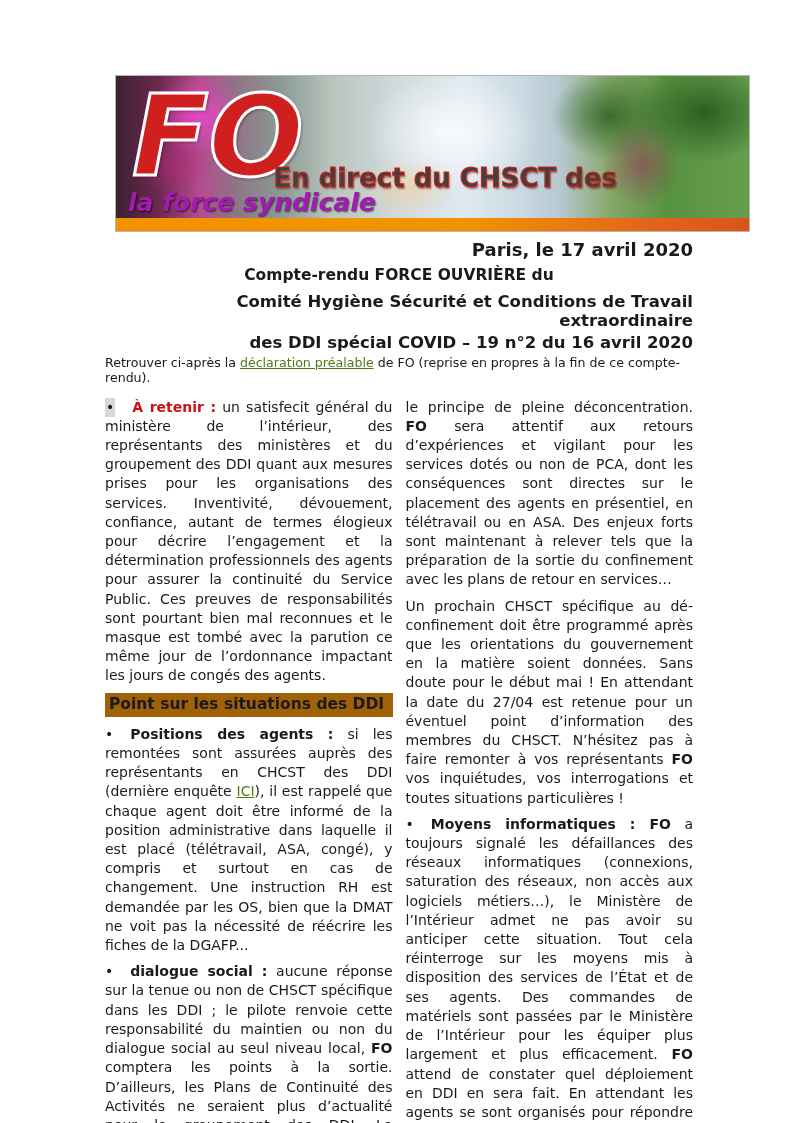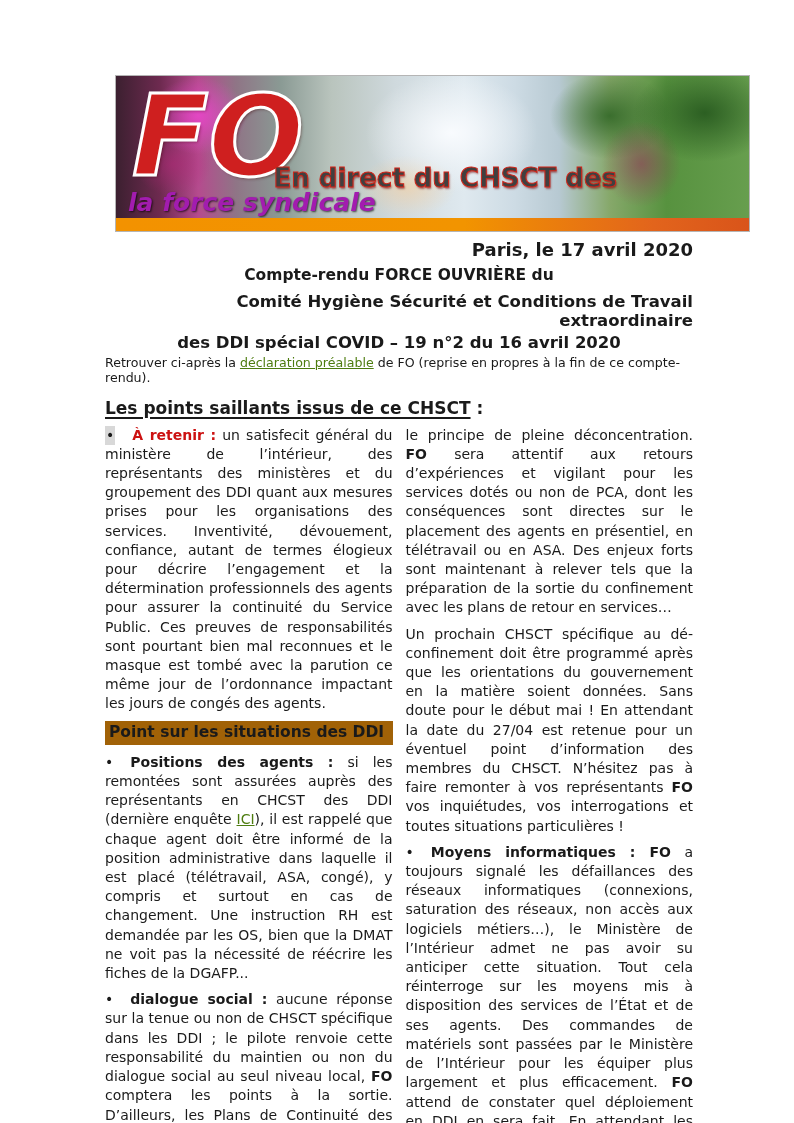--- a/index.html
+++ b/index.html
@@ -70,21 +70,21 @@
   }
   .orange-bar {
     position:absolute; left:0; right:0; bottom:0; height:13px;
     background:linear-gradient(90deg,#f39200 0%, #f29400 55%, #e2641c 85%, #d9541a 100%);
   }
 
   
   .dateline  { margin-top:7px; text-align:right; font-weight:bold; font-size:18px; }
   .title-1   { margin-top:6px; text-align:center; font-weight:bold; font-size:15.5px; }
   .title-2   { margin-top:8px; text-align:right; font-weight:bold; font-size:16.5px; }
-  .title-3   { margin-top:3px; text-align:center; font-weight:bold; font-size:16.5px; }
+  .title-3   { margin-top:3px; text-align:right; font-weight:bold; font-size:16.5px; }
   .intro-line{ margin-top:3px; font-size:12.6px; }
 
   .section-heading {
     margin:12px 0 8px 0;
     font-size:17px; font-weight:bold;
   }
   .section-heading .u { text-decoration:underline; text-decoration-thickness:2px; text-underline-offset:3px; }
 
   
   .columns { display:flex; gap:13px; margin-top:4px; }
@@ -117,21 +117,20 @@
     <div class="banner-caption">En direct du CHSCT des</div>
     <div class="orange-bar"></div>
   </div>
 
   <div class="dateline">Paris, le 17 avril 2020</div>
   <div class="title-1">Compte-rendu FORCE OUVRIÈRE du</div>
   <div class="title-2">Comité Hygiène Sécurité et Conditions de Travail extraordinaire</div>
   <div class="title-3">des DDI spécial COVID – 19 n°2 du 16 avril 2020</div>
   <p class="intro-line"><span>Retrouver ci-après la </span><span class="link">déclaration préalable</span><span> de FO (reprise en propres à la fin de ce compte-rendu).</span></p>
 
-  <h2 class="section-heading"><span class="u">Les points saillants issus de ce CHSCT</span><span> :</span></h2>
 
   <div class="columns">
     <div class="col" id="col-left">
         <p class="body-para"><span class="bullet hl">•</span><span class="red">À retenir :</span><span> un satisfecit général du ministère de l’intérieur, des représentants des ministères et du groupement des DDI quant aux mesures prises pour les organisations des services. Inventivité, dévouement, confiance, autant de termes élogieux pour décrire l’engagement et la détermination professionnels des agents pour assurer la continuité du Service Public. Ces preuves de responsabilités sont pourtant bien mal reconnues et le masque est tombé avec la parution ce même jour de l’ordonnance impactant les jours de congés des agents.</span></p>
         <div class="col-subheading">Point sur les situations des DDI</div>
         <p class="body-para"><span class="bullet">•</span><span class="b">Positions des agents :</span><span> si les remontées sont assurées auprès des représentants en CHCST des DDI (dernière enquête </span><span class="link">ICI</span><span>), il est rappelé que chaque agent doit être informé de la position administrative dans laquelle il est placé (télétravail, ASA, congé), y compris et surtout en cas de changement. Une instruction RH est demandée par les OS, bien que la DMAT ne voit pas la nécessité de réécrire les fiches de la DGAFP...</span></p>
         <p class="body-para"><span class="bullet">•</span><span class="b">dialogue social :</span><span> aucune réponse sur la tenue ou non de CHSCT spécifique dans les DDI ; le pilote renvoie cette responsabilité du maintien ou non du dialogue social au seul niveau local, </span><span class="b">FO</span><span> comptera les points à la sortie. D’ailleurs, les Plans de Continuité des Activités ne seraient plus d’actualité pour le groupement des DDI. La circulaire du 17 mars qui a défini les missions prioritaires, est parue tardivement, car elle se voulait interministérielle. Elle laisse toutefois les autorités locales décliner leurs propres priorités et exprimer leur interprétation sur</span></p>
       </div>
     <div class="col" id="col-right">
         <p class="body-para"><span>le principe de pleine déconcentration. </span><span class="b">FO</span><span> sera attentif aux retours d’expériences et vigilant pour les services dotés ou non de PCA, dont les conséquences sont directes sur le placement des agents en présentiel, en télétravail ou en ASA. Des enjeux forts sont maintenant à relever tels que la préparation de la sortie du confinement avec les plans de retour en services…</span></p>

